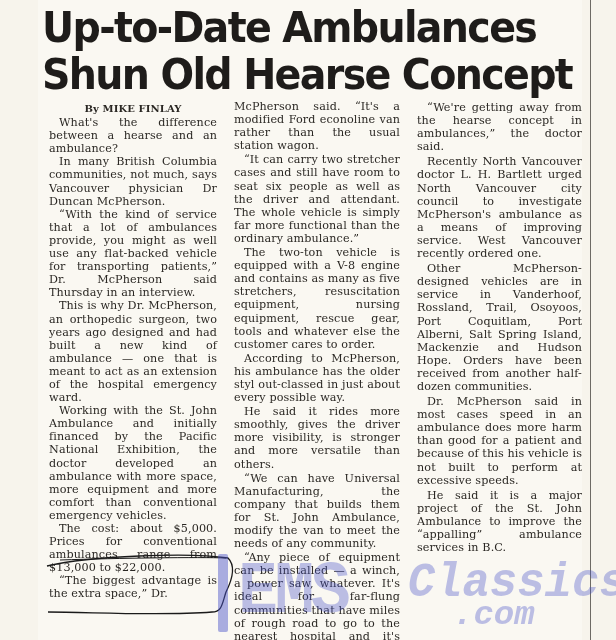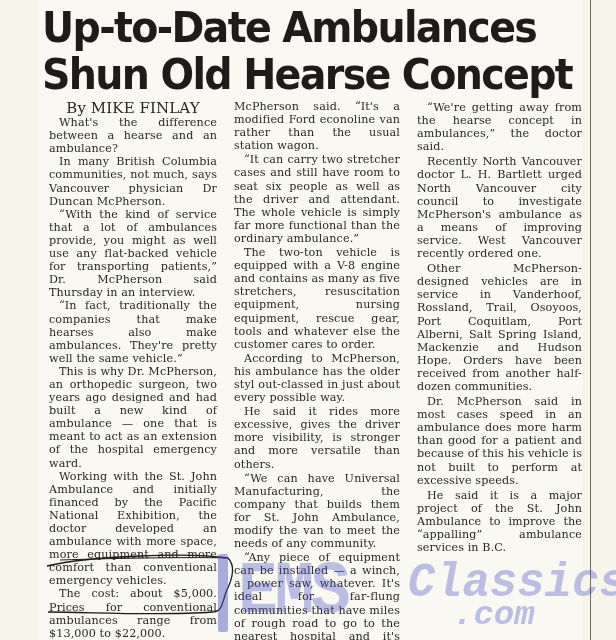--- a/index.html
+++ b/index.html
@@ -25,21 +25,21 @@
   .headline div { white-space:nowrap; }
   .col {
     position:absolute; top:102px;
     font-size:11.2px; line-height:13.1px; text-align:justify;
     letter-spacing:0.1px;
   }
   .col p { margin:0; text-indent:10px; }
   .c1 { left:49px; width:168px; }
   .c2 { left:234px; width:166px; top:100px; }
   .c3 { left:417px; width:165px; top:101px; }
-  .byline { text-align:center; font-weight:normal; text-indent:0 !important; font-size:15px; margin-bottom:1px !important; }
+  .byline { text-align:center; font-weight:bold; text-indent:0 !important; font-size:10px; margin-bottom:1px !important; }
   .c3 p { margin-bottom:2px; }
   .c2 p { margin-bottom:1px; }
   .ink {
     position:absolute; pointer-events:none;
   }
   .watermark {
     position:absolute; left:222px; top:550px; width:390px; height:90px; pointer-events:none;
     font-family:Liberation Mono, monospace; font-weight:bold; color:rgba(70,80,200,0.35);
   }
   .wm-ems { position:absolute; left:10px; top:0px; font-size:74px; letter-spacing:-4px; transform:scaleX(0.9); }
@@ -56,33 +56,32 @@
 <div class="headline">
   <div>Up-to-Date Ambulances</div>
   <div>Shun Old Hearse Concept</div>
 </div>
 
 <div class="col c1">
   <p class="byline">By MIKE FINLAY</p>
   <p>What's the difference between a hearse and an ambulance?</p>
   <p>In many British Columbia communities, not much, says Vancouver physician Dr Duncan McPherson.</p>
   <p>“With the kind of service that a lot of ambulances provide, you might as well use any flat-backed vehicle for transporting patients,” Dr. McPherson said Thursday in an interview.</p>
-  <p>“In fact, traditionally the companies that make hearses also make ambulances. They're pretty well the same vehicle.”</p>
   <p>This is why Dr. McPherson, an orthopedic surgeon, two years ago designed and had built a new kind of ambulance — one that is meant to act as an extension of the hospital emergency ward.</p>
   <p>Working with the St. John Ambulance and initially financed by the Pacific National Exhibition, the doctor developed an ambulance with more space, more equipment and more comfort than conventional emergency vehicles.</p>
   <p>The cost: about $5,000. Prices for conventional ambulances range from $13,000 to $22,000.</p>
   <p>“The biggest advantage is the extra space,” Dr.</p>
 </div>
 
 <div class="col c2">
   <p style="text-indent:0">McPherson said. “It's a modified Ford econoline van rather than the usual station wagon.</p>
   <p>“It can carry two stretcher cases and still have room to seat six people as well as the driver and attendant. The whole vehicle is simply far more functional than the ordinary ambulance.”</p>
   <p>The two-ton vehicle is equipped with a V-8 engine and contains as many as five stretchers, resuscitation equipment, nursing equipment, rescue gear, tools and whatever else the customer cares to order.</p>
   <p>According to McPherson, his ambulance has the older styl out-classed in just about every possible way.</p>
-  <p>He said it rides more excessive, gives the driver more visibility, is stronger and more versatile than others.</p>
+  <p>He said it rides more smoothly, gives the driver more visibility, is stronger and more versatile than others.</p>
   <p>“We can have Universal Manufacturing, the company that builds them for St. John Ambulance, modify the van to meet the needs of any community.</p>
   <p>“Any piece of equipment can be installed — a winch, a power saw, whatever. It's ideal for far-flung communities that have miles of rough road to go to the nearest hospital and it's ideal for the city,” he said.</p>
 </div>
 
 <div class="col c3">
   <p>“We're getting away from the hearse concept in ambulances,” the doctor said.</p>
   <p>Recently North Vancouver doctor L. H. Bartlett urged North Vancouver city council to investigate McPherson's ambulance as a means of improving service. West Vancouver recently ordered one.</p>
   <p>Other McPherson-designed vehicles are in service in Vanderhoof, Rossland, Trail, Osoyoos, Port Coquitlam, Port Alberni, Salt Spring Island, Mackenzie and Hudson Hope. Orders have been received from another half-dozen communities.</p>
   <p>Dr. McPherson said in most cases speed in an ambulance does more harm than good for a patient and because of this his vehicle is not built to perform at excessive speeds.</p>
   <p>He said it is a major project of the St. John Ambulance to improve the “appalling” ambulance services in B.C.</p>

